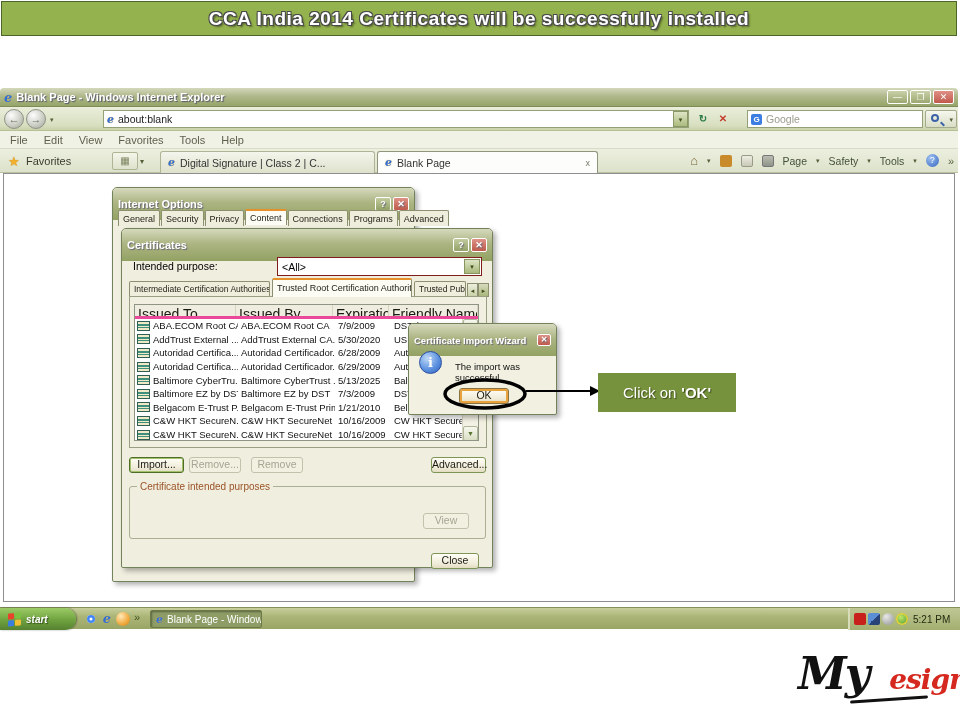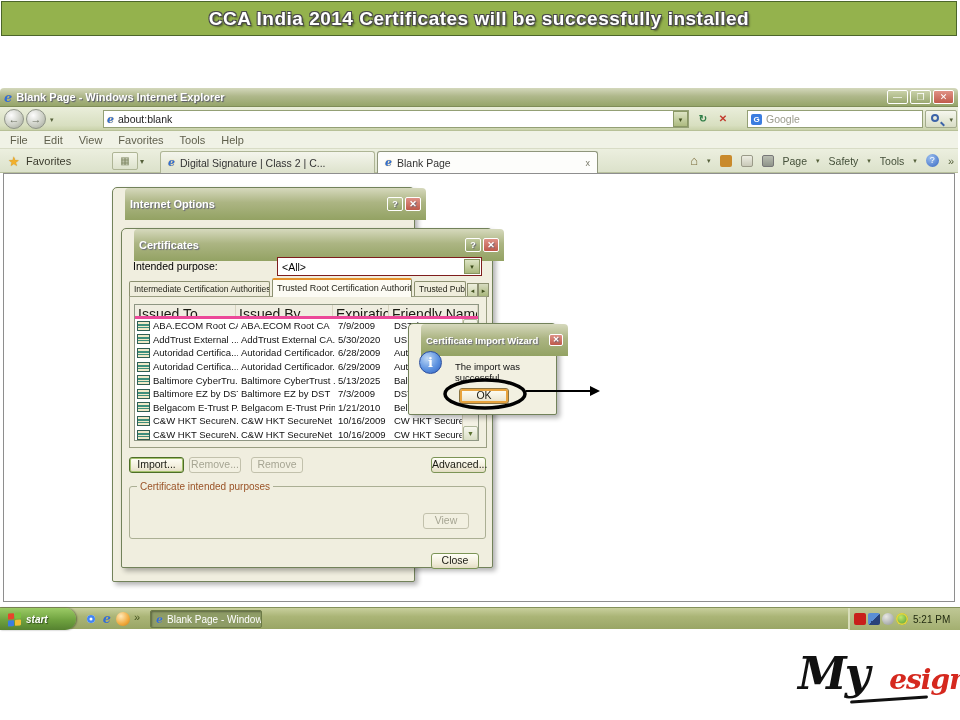--- a/index.html
+++ b/index.html
@@ -81,21 +81,21 @@
     gap:9px; font-size:10.5px; color:#45503A; }
   .cmdbar .dd { font-size:7px; color:#55603A; }
   .ico-sq { width:12px; height:12px; border-radius:2px; display:inline-block; }
 
   .ie-content { position:absolute; left:3px; top:85px; width:952px; height:429px;
     background:#fff; border:1px solid #8E8E8E; }
 
   
   .dlg { position:absolute; background:#F0EEDF; border:1px solid #72825A;
     border-radius:5px 5px 2px 2px; box-shadow:3px 3px 5px rgba(0,0,0,.3); }
-  .dlg-title { position:absolute; left:12px; top:0; width:100%; height:18px;
+  .dlg-title { position:absolute; left:0; top:0; width:100%; height:18px;
     background:linear-gradient(180deg,#D6D9BD 0%,#ACB583 45%,#93A263 100%);
     border-radius:4px 4px 0 0; display:flex; align-items:center; padding:16px 5px;
     color:#fff; font-weight:bold; font-size:11px; text-shadow:1px 1px 1px #667; }
   .dlg-btns { margin-left:auto; display:flex; gap:2px; }
   .dbtn { width:16px; height:14px; border:1px solid #fff; border-radius:2px; color:#fff;
     font-size:9px; font-weight:bold; text-align:center; line-height:12px;
     background:linear-gradient(180deg,#C2CB9E,#93A268); }
   .dbtn.close { background:linear-gradient(180deg,#DE9186,#BF5A4B); }
 
   .btn { background:linear-gradient(180deg,#FFFFF7,#F0EBD8 70%,#E2DCC2);
@@ -299,20 +299,29 @@
   </div>
 
   <div class="dlg" style="left:112px;top:187px;width:303px;height:395px">
     <div class="dlg-title">
       <span>Internet Options</span>
       <span class="dlg-btns">
         <span class="dbtn">?</span>
         <span class="dbtn close">✕</span>
       </span>
     </div>
+    <div class="io-tabs">
+      <span class="io-tab">General</span>
+      <span class="io-tab">Security</span>
+      <span class="io-tab">Privacy</span>
+      <span class="io-tab active">Content</span>
+      <span class="io-tab">Connections</span>
+      <span class="io-tab">Programs</span>
+      <span class="io-tab">Advanced</span>
+    </div>
   </div>
 
   <div class="dlg" style="left:121px;top:228px;width:372px;height:340px">
     <div class="dlg-title">
       <span>Certificates</span>
       <span class="dlg-btns">
         <span class="dbtn">?</span>
         <span class="dbtn close">✕</span>
       </span>
     </div>
@@ -433,20 +442,24 @@
     <span style="position:absolute;left:46px;top:37px;font-size:9.5px;color:#111">The import was successful.</span>
     <span class="btn focusorange" style="left:50px;top:64px;width:50px;height:16px">OK</span>
   </div>
 
   <svg class="ann-svg" width="165" height="35" viewBox="0 0 165 35">
     <ellipse cx="45" cy="16" rx="40" ry="14" fill="none" stroke="#000" stroke-width="3.5"></ellipse>
     <line x1="86" y1="13" x2="151" y2="13" stroke="#000" stroke-width="2"></line>
     <polygon points="150,8 160,13 150,18" fill="#000"></polygon>
   </svg>
 
+  <div class="callout">
+    <span>Click on</span>
+    <b>'OK'</b>
+  </div>
 
   <div class="taskbar">
     <span class="startbtn">
       <span class="flag">
         <i style="background:#E8442C"></i>
           <i style="background:#7DC242"></i>
         <i style="background:#3B7DE0"></i>
           <i style="background:#F2BE33"></i>
       </span>
       <span class="lab">start</span>

